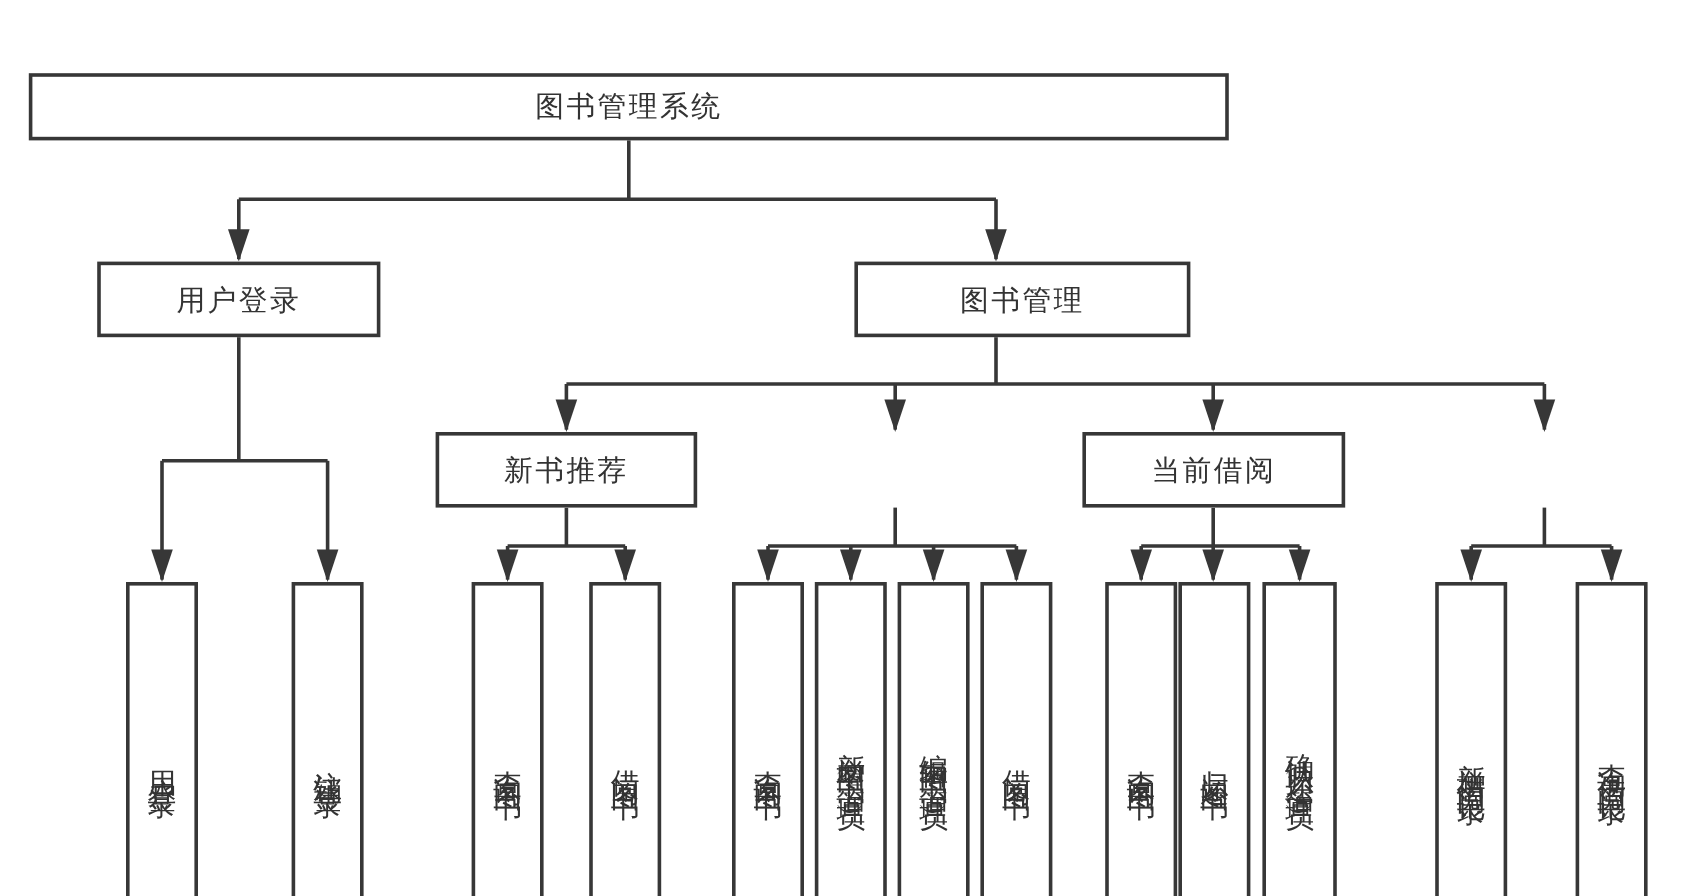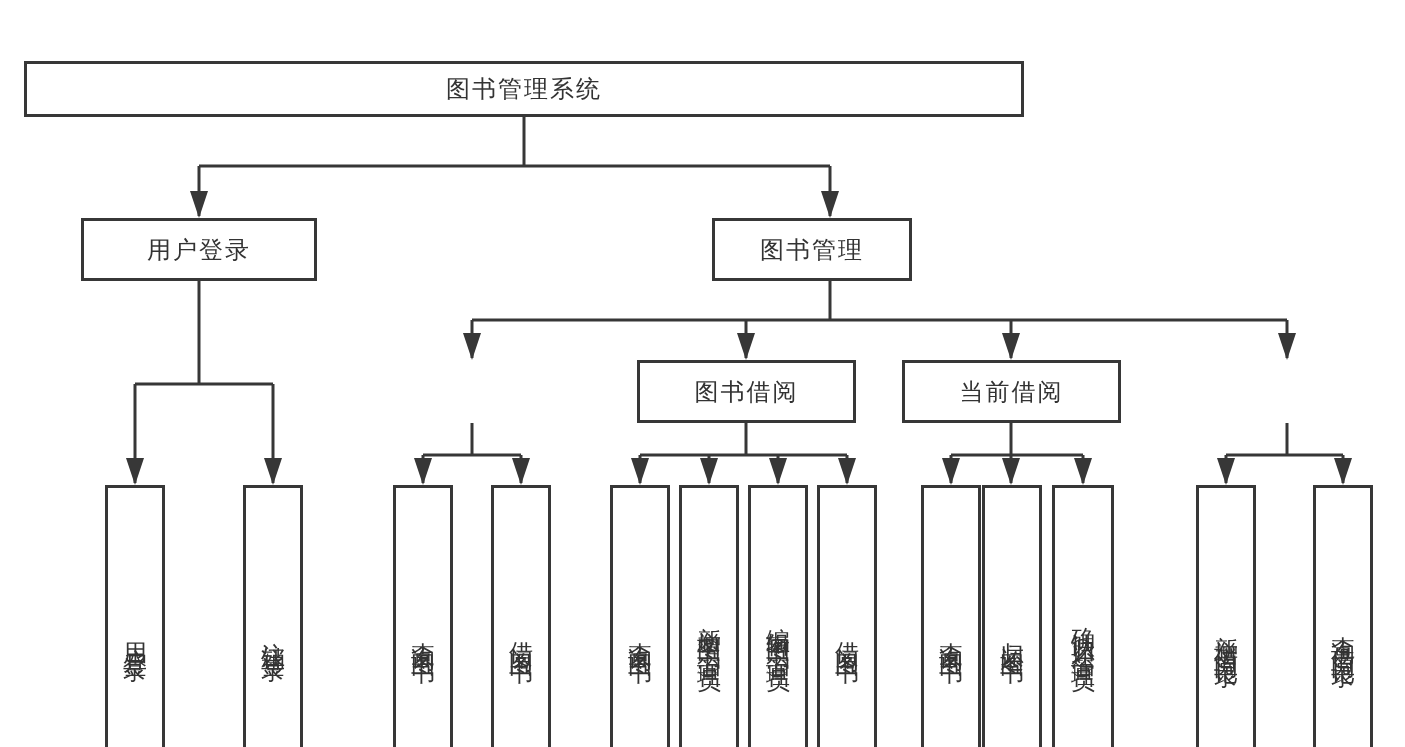--- a/index.html
+++ b/index.html
@@ -130,26 +130,26 @@
     </g>
   </svg>
 
   <div class="box" style="left:24px; top:13px; width:1000px; height:56px;">
     <span class="h-label">图书管理系统</span>
   </div>
 
   <div class="box" style="left:81px; top:170px; width:236px; height:63px;">
     <span class="h-label">用户登录</span>
   </div>
-  <div class="box" style="left:712px; top:170px; width:200px; height:63px;">
+  <div class="box" style="left:712px; top:170px; width:280px; height:63px;">
     <span class="h-label">图书管理</span>
   </div>
 
-  <div class="box" style="left:637px; top:312px; width:219px; height:63px;">
-    <span class="h-label">图书借阅</span>
+  <div class="box" style="left:363px; top:312px; width:218px; height:63px;">
+    <span class="h-label">新书推荐</span>
   </div>
   <div class="box" style="left:902px; top:312px; width:219px; height:63px;justify-content:center;">
     <span class="h-label">当前借阅</span>
   </div>
 
   <div class="box leaf" style="left:105px;">
     <span class="v-label">用户登录</span>
   </div>
   <div class="box leaf" style="left:243px;">
     <span class="v-label">注销登录</span>

